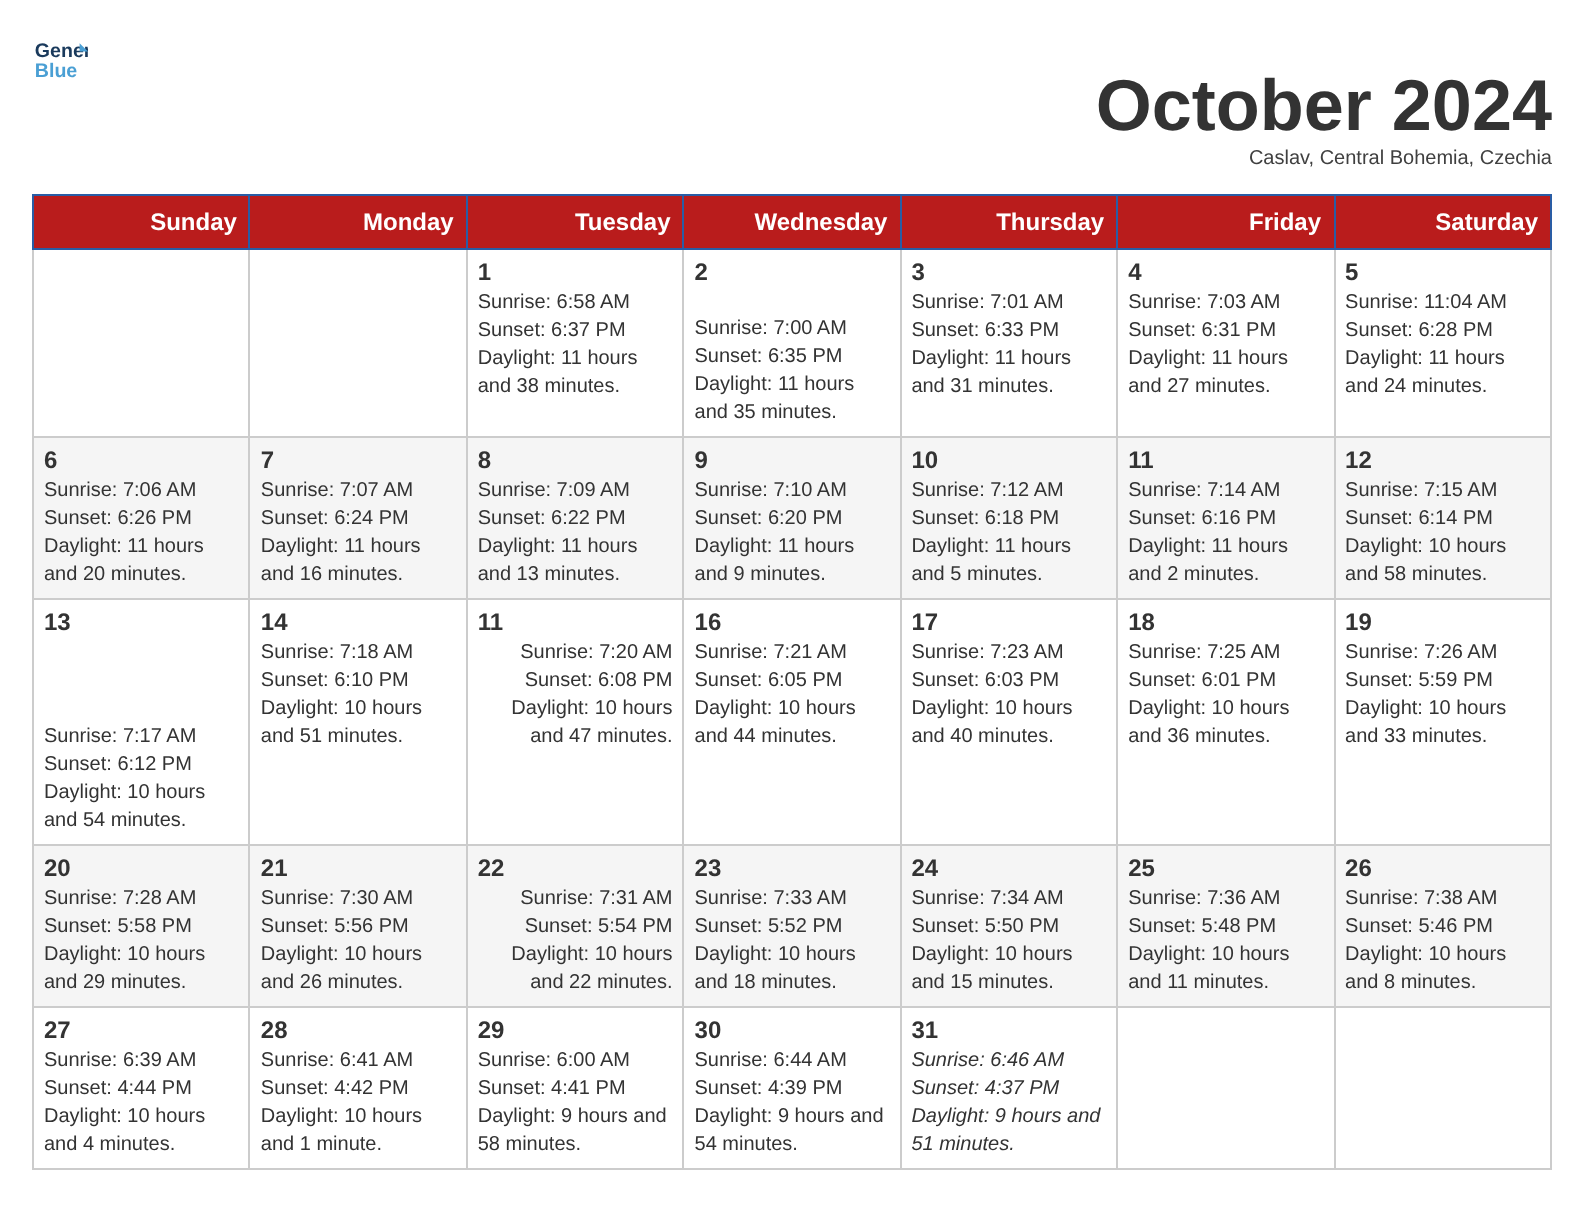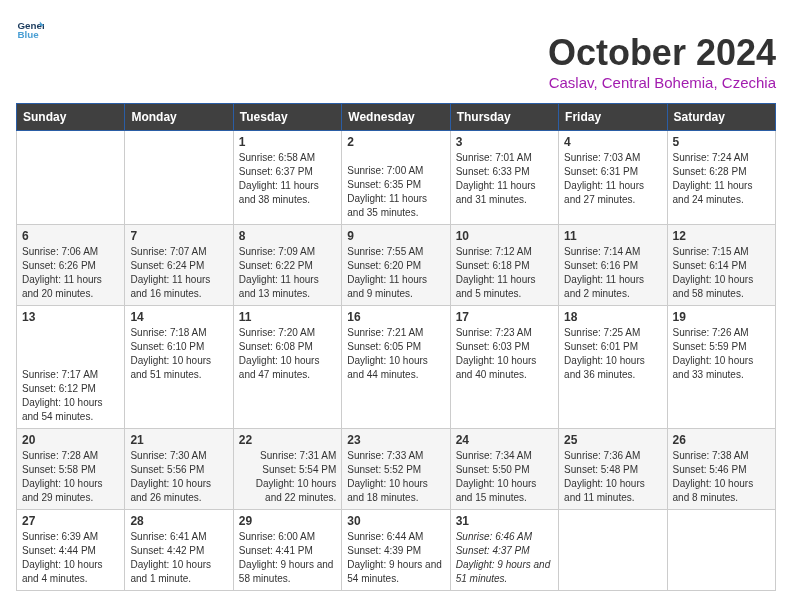--- a/index.html
+++ b/index.html
@@ -28,32 +28,32 @@
     .title-section {
       text-align: right;
       margin-top: 16px;
     }
     .month-title {
       font-size: 36px;
       font-weight: bold;
       color: #333;
     }
     .subtitle {
-      font-size: 15px;
-      color: #a21caf;
+      font-size: 10px;
+      color: #404040;
     }
     .calendar {
       width: 100%;
       border-collapse: collapse;
       font-size: 11px;
     }
     .calendar th {
-      background-color: #404040;
+      background-color: #b91c1c;
       color: white;
-      text-align: left;
+      text-align: right;
       padding: 6px 6px;
       font-size: 12px;
       font-weight: bold;
       border: 1px solid #2a5da5;
     }
     .calendar td {
       vertical-align: top;
       border: 1px solid #ccc;
       padding: 4px 5px;
       width: calc(100% / 7);
@@ -131,21 +131,21 @@
 Daylight: 11 hours and 31 minutes.</div>
         </td>
         <td>
           <div class="day-number">4</div>
           <div class="day-info" style="white-space: pre-line;">Sunrise: 7:03 AM
 Sunset: 6:31 PM
 Daylight: 11 hours and 27 minutes.</div>
         </td>
         <td>
           <div class="day-number">5</div>
-          <div class="day-info" style="white-space: pre-line;">Sunrise: 7:24 AM
+          <div class="day-info" style="white-space: pre-line;">Sunrise: 11:04 AM
 Sunset: 6:28 PM
 Daylight: 11 hours and 24 minutes.</div>
         </td>
       </tr>
       <tr>
         <td>
           <div class="day-number">6</div>
           <div class="day-info" style="white-space: pre-line;">Sunrise: 7:06 AM
 Sunset: 6:26 PM
 Daylight: 11 hours and 20 minutes.</div>
@@ -157,21 +157,21 @@
 Daylight: 11 hours and 16 minutes.</div>
         </td>
         <td>
           <div class="day-number">8</div>
           <div class="day-info" style="white-space: pre-line;">Sunrise: 7:09 AM
 Sunset: 6:22 PM
 Daylight: 11 hours and 13 minutes.</div>
         </td>
         <td>
           <div class="day-number">9</div>
-          <div class="day-info" style="white-space: pre-line;">Sunrise: 7:55 AM
+          <div class="day-info" style="white-space: pre-line;">Sunrise: 7:10 AM
 Sunset: 6:20 PM
 Daylight: 11 hours and 9 minutes.</div>
         </td>
         <td>
           <div class="day-number">10</div>
           <div class="day-info" style="white-space: pre-line;">Sunrise: 7:12 AM
 Sunset: 6:18 PM
 Daylight: 11 hours and 5 minutes.</div>
         </td>
         <td>
@@ -195,21 +195,21 @@
 Daylight: 10 hours and 54 minutes.</div>
         </td>
         <td>
           <div class="day-number">14</div>
           <div class="day-info" style="white-space: pre-line;">Sunrise: 7:18 AM
 Sunset: 6:10 PM
 Daylight: 10 hours and 51 minutes.</div>
         </td>
         <td>
           <div class="day-number">11</div>
-          <div class="day-info" style="white-space: pre-line;">Sunrise: 7:20 AM
+          <div class="day-info" style="white-space: pre-line; text-align: right;">Sunrise: 7:20 AM
 Sunset: 6:08 PM
 Daylight: 10 hours and 47 minutes.</div>
         </td>
         <td>
           <div class="day-number">16</div>
           <div class="day-info" style="white-space: pre-line;">Sunrise: 7:21 AM
 Sunset: 6:05 PM
 Daylight: 10 hours and 44 minutes.</div>
         </td>
         <td>

